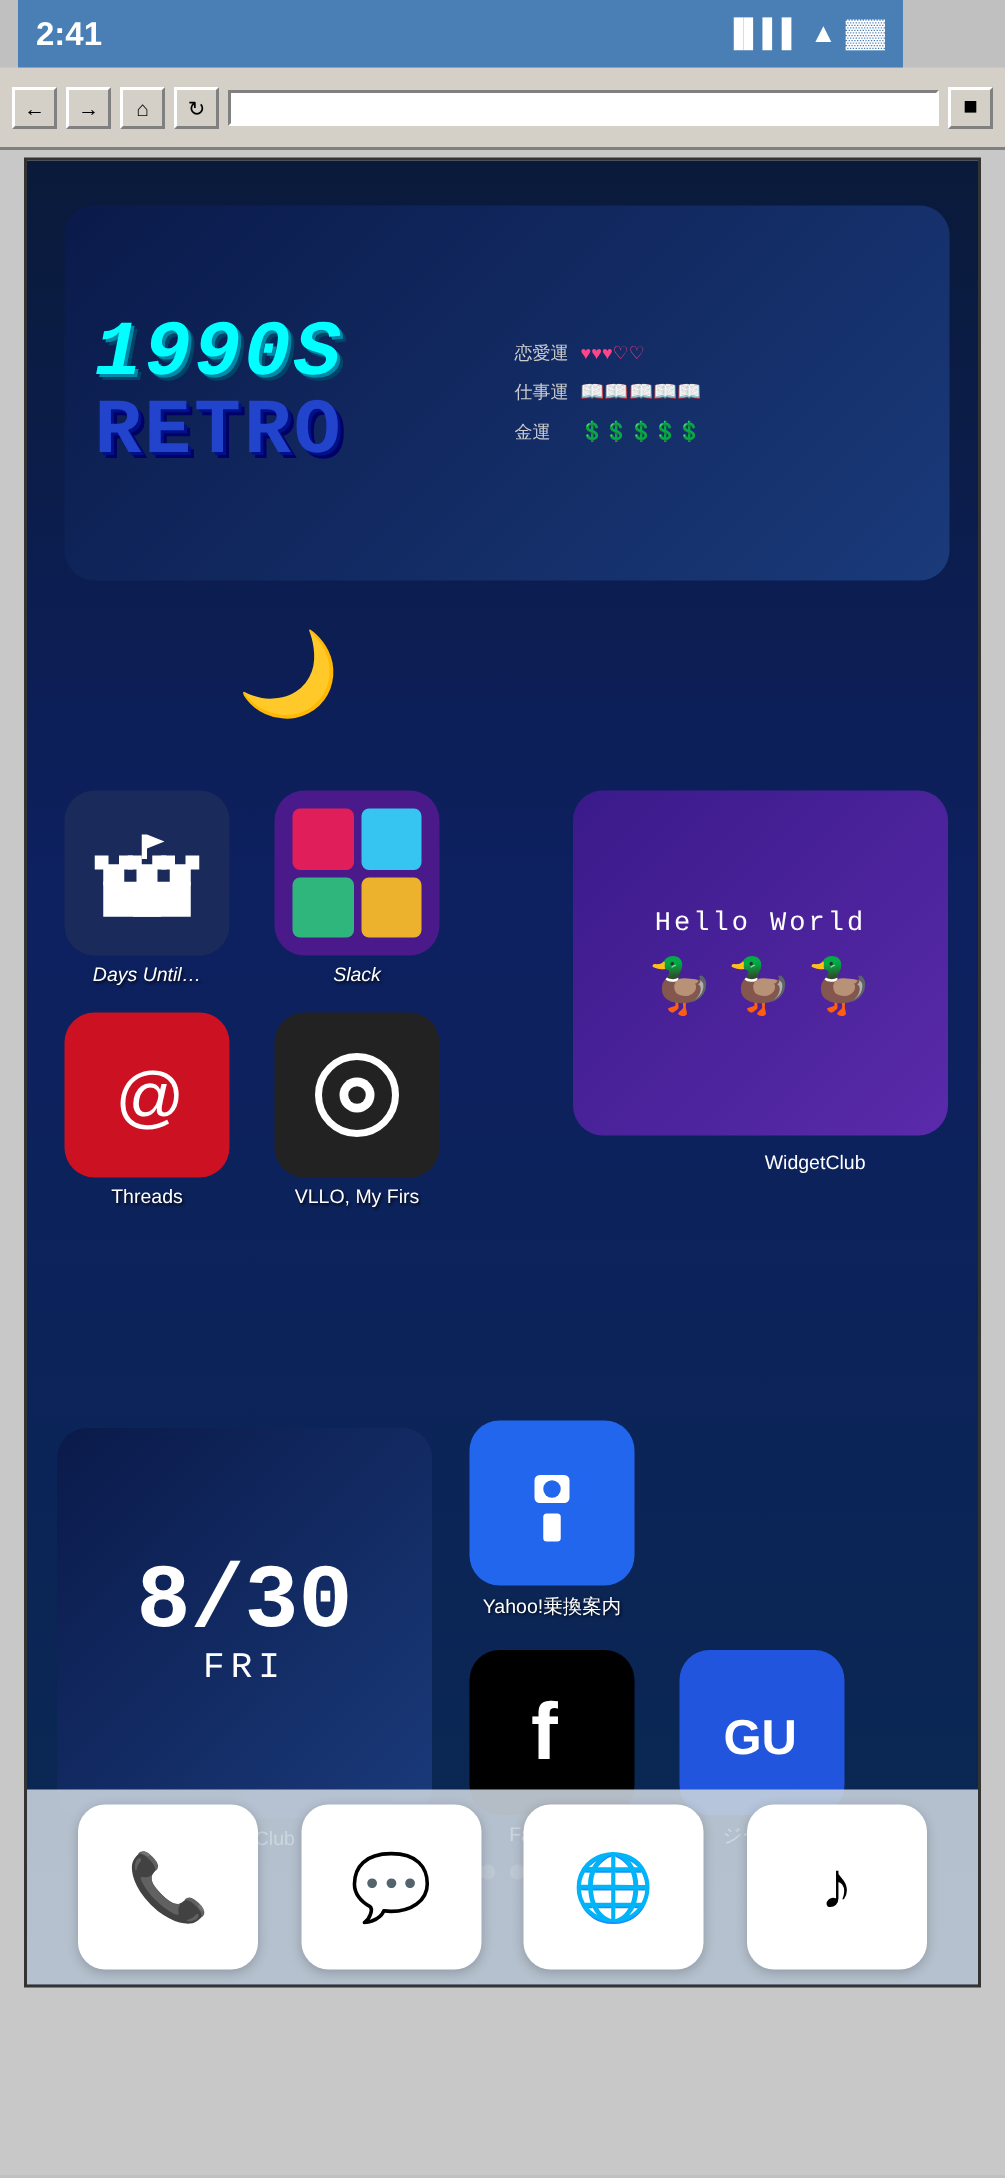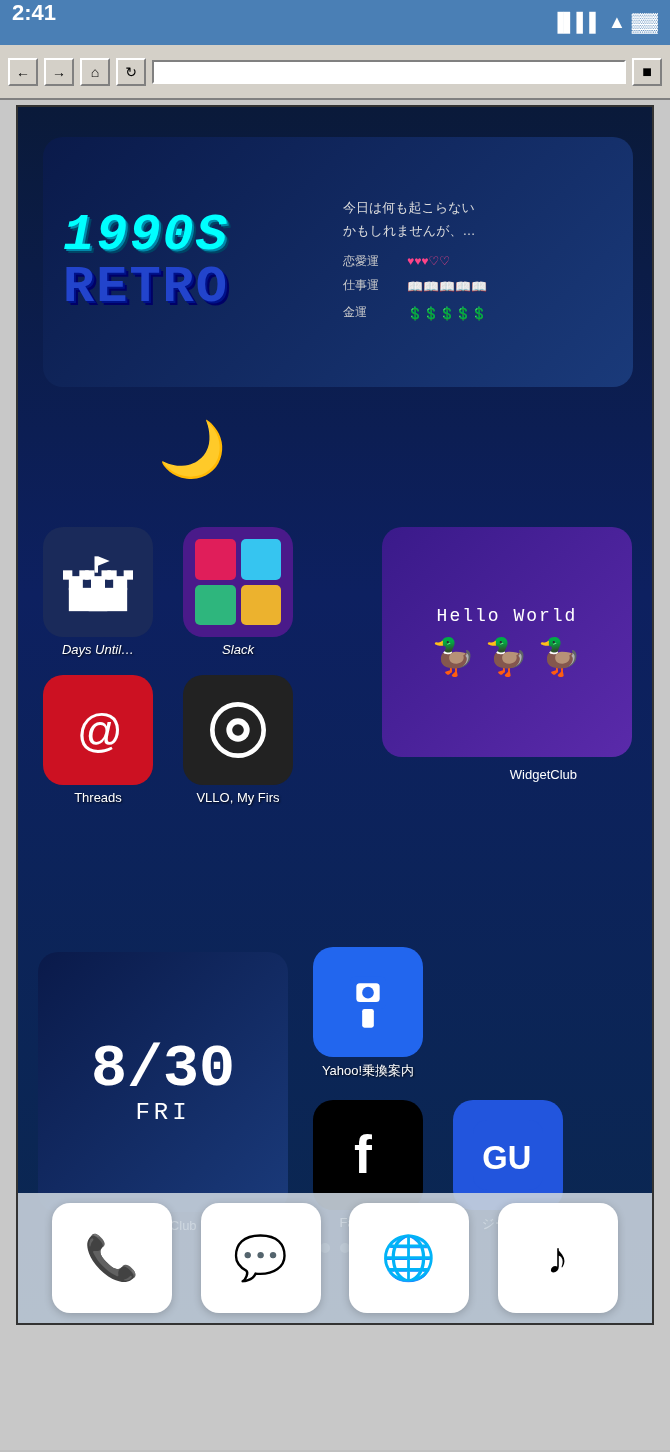--- a/index.html
+++ b/index.html
@@ -7,28 +7,30 @@
       width: 670px;
       height: 1452px;
       background: #c0c0c0;
       font-family: Arial, sans-serif;
       overflow: hidden;
       position: relative;
     }
 
     
     .status-bar {
-      width: 670px;
+      width: 590px;
       height: 45px;
       background: #4a7fb5;
       display: flex;
+      align-items: center;
       justify-content: space-between;
       padding: 0 12px;
       position: relative;
       z-index: 10;
+      margin-left: 12px;
     }
     .status-time {
       color: white;
       font-size: 22px;
       font-weight: bold;
     }
     .status-icons {
       display: flex;
       align-items: center;
       gap: 6px;
@@ -136,22 +138,22 @@
       display: flex;
       align-items: center;
       gap: 10px;
     }
     .aries-symbol {
       font-size: 28px;
       color: white;
     }
     .retro-row {
       display: flex;
-      align-items: flex-start;
-      gap: 24px;
+      align-items: flex-end;
+      gap: 4px;
       margin: 3px 0;
       font-size: 12px;
     }
     .retro-label {
       color: #cccccc;
       min-width: 40px;
     }
     .hearts { color: #ff4488; }
     .books { color: #ffaa44; }
     .coins { color: #44aaff; }
@@ -419,24 +421,20 @@
 
 <div class="screen-wrapper">
   <div class="phone-screen">
 
     <div class="retro-widget">
       <div class="retro-left">
         <div class="retro-title-1990s">1990S</div>
         <div class="retro-title-retro">RETRO</div>
       </div>
       <div class="retro-right">
-        <div style="font-size:13px; color:#ddd; margin-bottom:8px;">
-          <div>今日は何も起こらない</div>
-          <div>かもしれませんが、…</div>
-        </div>
         <div class="retro-row">
           <span class="retro-label">恋愛運</span>
           <span class="hearts">♥♥♥♡♡</span>
         </div>
         <div class="retro-row">
           <span class="retro-label">仕事運</span>
           <span class="books" style="font-size:13px;">📖📖📖📖📖</span>
         </div>
         <div class="retro-row">
           <span class="retro-label">金運</span>

